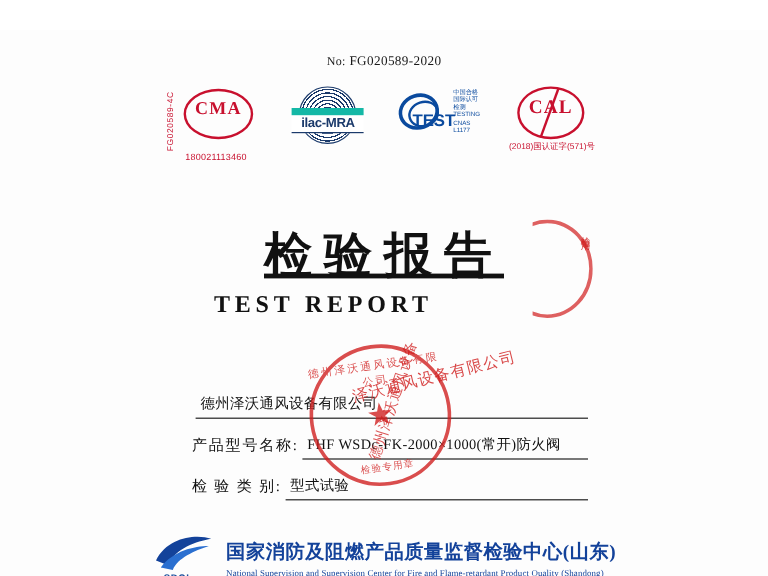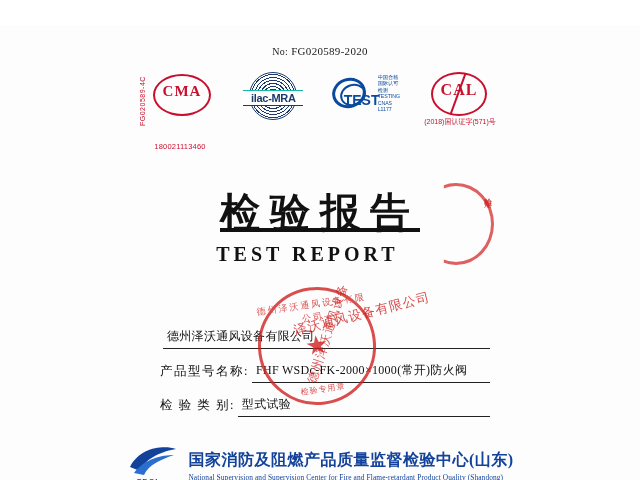--- a/index.html
+++ b/index.html
@@ -96,21 +96,21 @@
     color: #c8102e;
     writing-mode: vertical-rl;
     transform: rotate(180deg);
     letter-spacing: 0.5px;
     height: 56px;
     font-family: "Liberation Sans", sans-serif;
   }
   .cma-bottom {
     position: absolute;
     left: 0;
-    top: 72px;
+    top: 56px;
     width: 78px;
     text-align: center;
     font-size: 7.5px;
     color: #c8102e;
     letter-spacing: 0.2px;
     font-family: "Liberation Sans", sans-serif;
   }
 
   
   .ilac-wrap {
@@ -130,21 +130,21 @@
       repeating-radial-gradient(circle at 50% 50%, #1b3a6b 0 1px, #ffffff 1px 3px);
     box-sizing: border-box;
   }
   .ilac-band {
     position: absolute;
     left: 0px;
     top: 20px;
     width: 60px;
     height: 14px;
     background: #ffffff;
-    border-top: 1px solid #14b8a6;
+    border-top: 6px solid #14b8a6;
     border-bottom: 1px solid #1b3a6b;
     display: flex;
     align-items: center;
     justify-content: center;
     font-size: 11px;
     font-weight: bold;
     color: #1b3a6b;
     letter-spacing: -0.3px;
     font-family: "Liberation Sans", sans-serif;
   }
@@ -263,21 +263,20 @@
     position: absolute;
     top: 218px;
     left: 0;
     width: 539px;
     text-align: center;
     font-size: 20px;
     font-weight: bold;
     letter-spacing: 4px;
     color: #111;
     font-family: "Liberation Serif", serif;
-    padding-left: 38px;
   }
 
   
   .fields {
     position: absolute;
     top: 290px;
     left: 160px;
     width: 330px;
   }
   .field-row {

